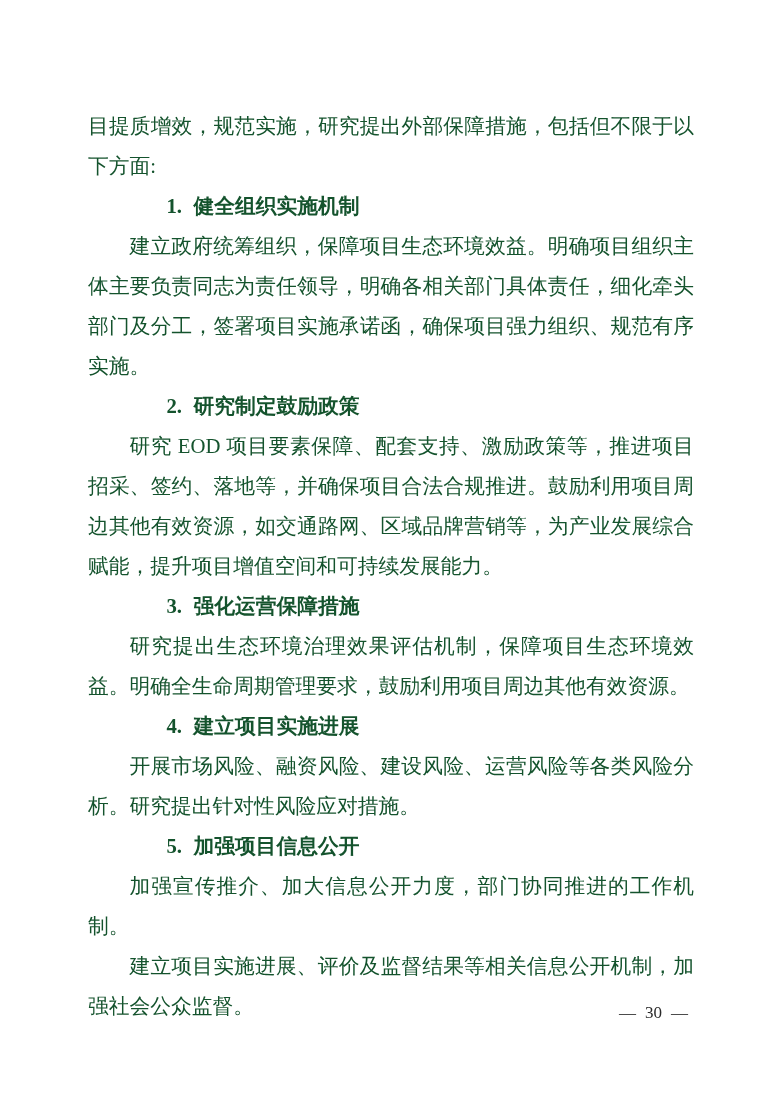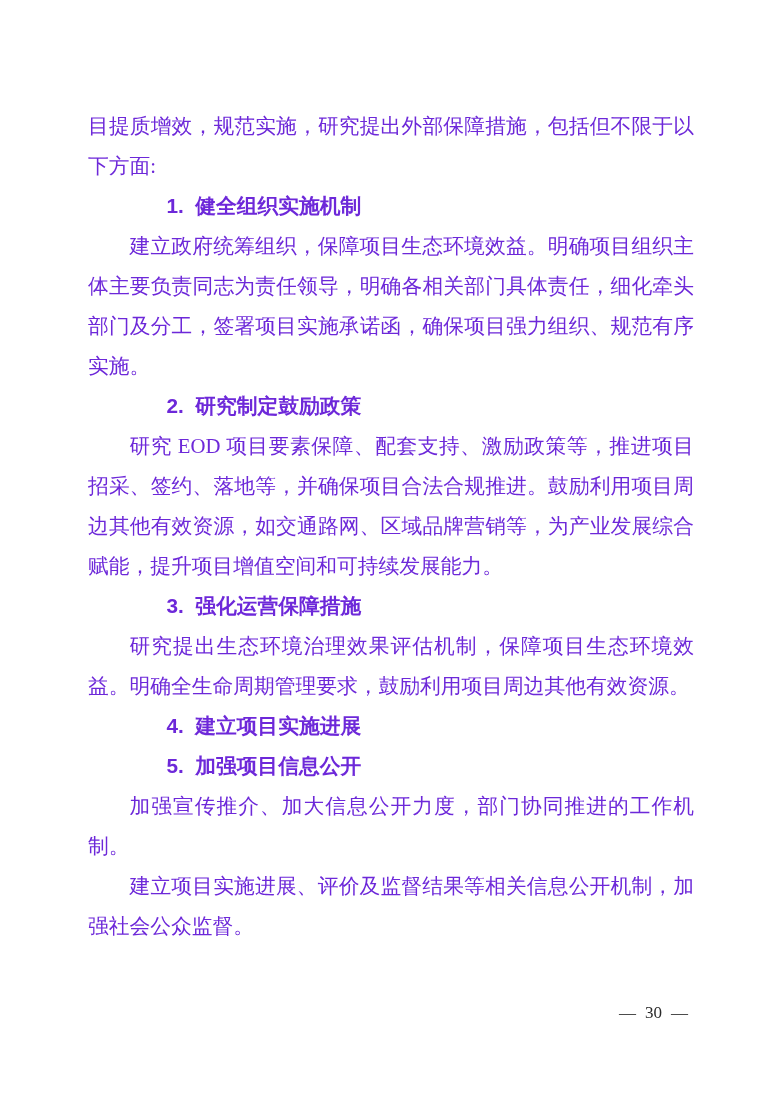--- a/index.html
+++ b/index.html
@@ -21,29 +21,29 @@
     left: 88px;
     top: 106px;
     width: 606px;
   }
   .content p {
     margin: 0;
     font-size: 20.75px;
     line-height: 40px;
     text-align: justify;
     text-indent: 2em;
-    color: #6d28d9;
+    color: #14532d;
     letter-spacing: 0;
   }
   .content p.intro {
     text-indent: 0;
   }
   .section-heading {
     margin: 0;
-    font-family: Liberation Sans, sans-serif;
+    font-family: Liberation Serif, serif;
     font-weight: bold;
     font-size: 21.5px;
     line-height: 40px;
     color: #111111;
     padding-left: 1.78em;
     text-align: left;
   }
   .section-heading .num {
     margin-right: 0.55em;
   }
@@ -83,20 +83,21 @@
     <p>研究 EOD 项目要素保障、配套支持、激励政策等，推进项目招采、签约、落地等，并确保项目合法合规推进。鼓励利用项目周边其他有效资源，如交通路网、区域品牌营销等，为产业发展综合赋能，提升项目增值空间和可持续发展能力。</p>
 
     <p class="section-heading">
       <span class="num">3.</span><span>强化运营保障措施</span>
     </p>
     <p>研究提出生态环境治理效果评估机制，保障项目生态环境效益。明确全生命周期管理要求，鼓励利用项目周边其他有效资源。</p>
 
     <p class="section-heading">
       <span class="num">4.</span><span>建立项目实施进展</span>
     </p>
+    <p>开展市场风险、融资风险、建设风险、运营风险等各类风险分析。研究提出针对性风险应对措施。</p>
 
     <p class="section-heading">
       <span class="num">5.</span><span>加强项目信息公开</span>
     </p>
     <p>加强宣传推介、加大信息公开力度，部门协同推进的工作机制。</p>
     <p>建立项目实施进展、评价及监督结果等相关信息公开机制，加强社会公众监督。</p>
 
   </div>
 
   <div class="page-number">

